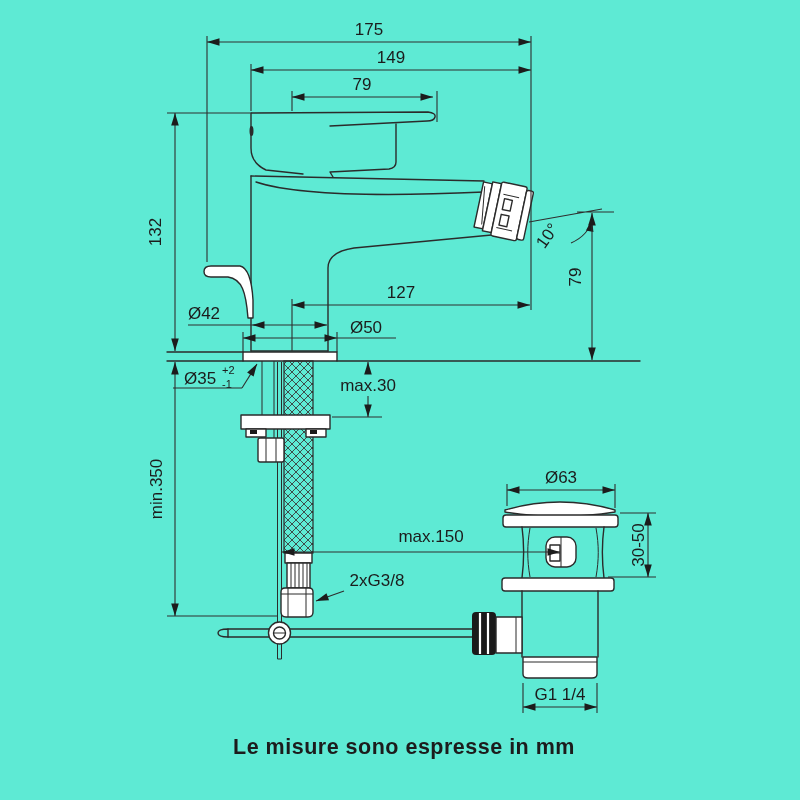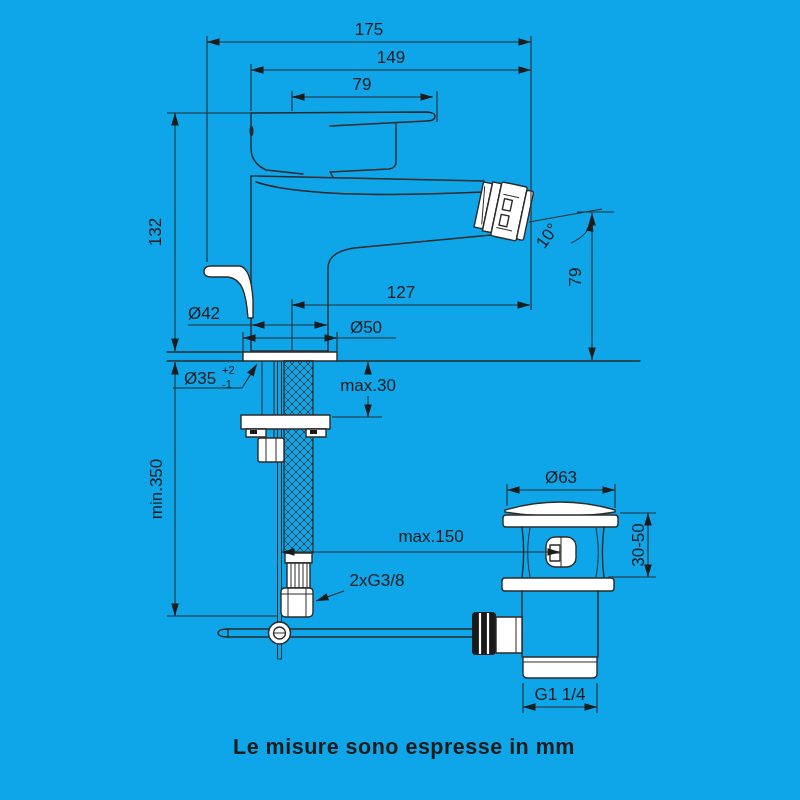--- a/index.html
+++ b/index.html
@@ -1,16 +1,16 @@
 <!DOCTYPE html>
 <html><head>
 <meta charset="utf-8">
 <style>
   html,body{margin:0;padding:0;background:#ffffff;}
-  .page{width:800px;height:800px;background:#0ea5e9;position:relative;overflow:hidden;
+  .page{width:800px;height:800px;background:#5eead4;position:relative;overflow:hidden;
         font-family:"Liberation Sans", sans-serif;}
   svg text{font-family:"Liberation Sans", sans-serif;fill:#1c1c1c;}
   .dimtxt{font-size:17px;}
   .toltxt{font-size:11px;}
   .caption{font-size:21.5px;font-weight:bold;letter-spacing:0.5px;}
   .outline{stroke:#2b2b2b;stroke-width:1.4;fill:none;stroke-linejoin:round;stroke-linecap:round;}
   .outlineW{stroke:#2b2b2b;stroke-width:1.4;fill:#ffffff;stroke-linejoin:round;}
   .thin{stroke:#2b2b2b;stroke-width:1;fill:none;}
   .dim{stroke:#2e2e2e;stroke-width:1.1;fill:none;}
   .dark{fill:#1a1a1a;stroke:none;}

